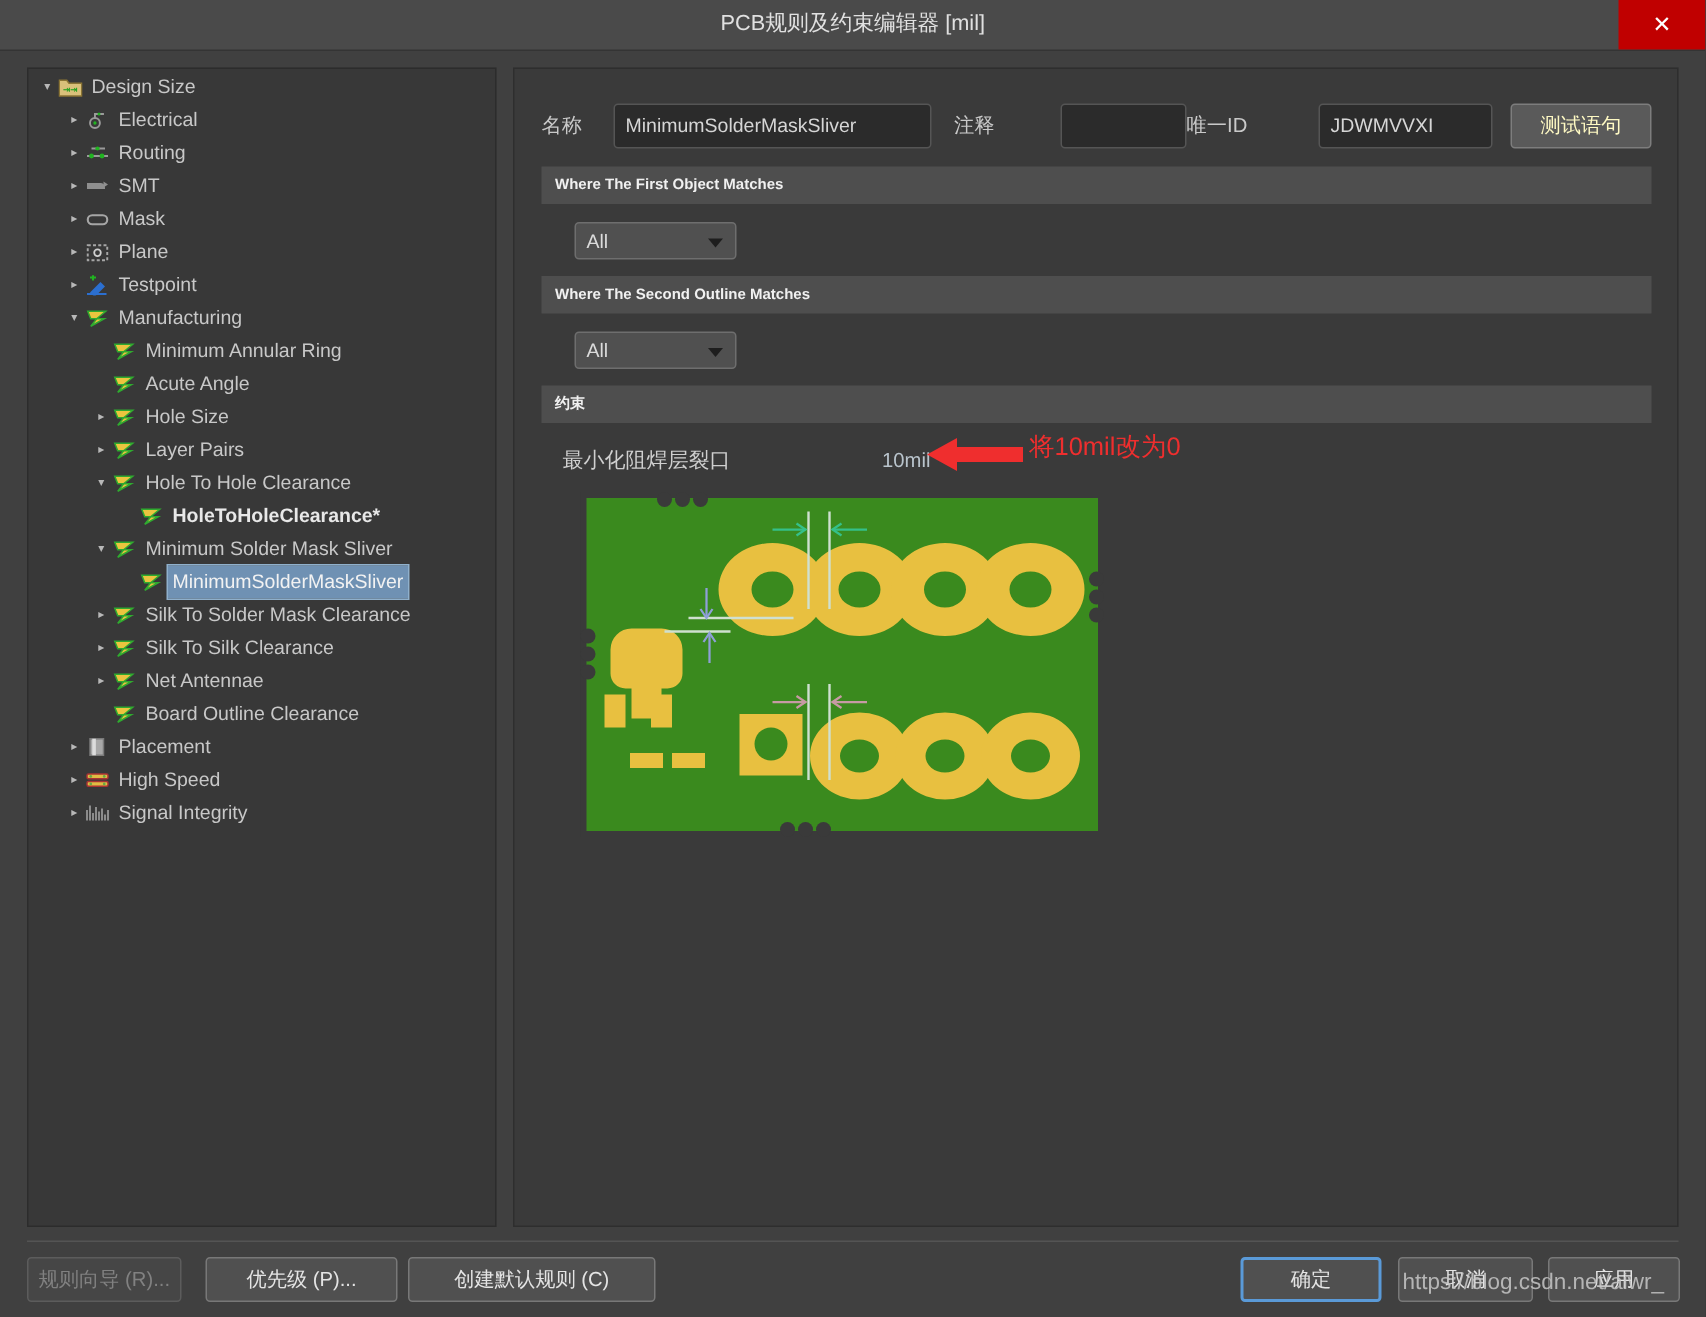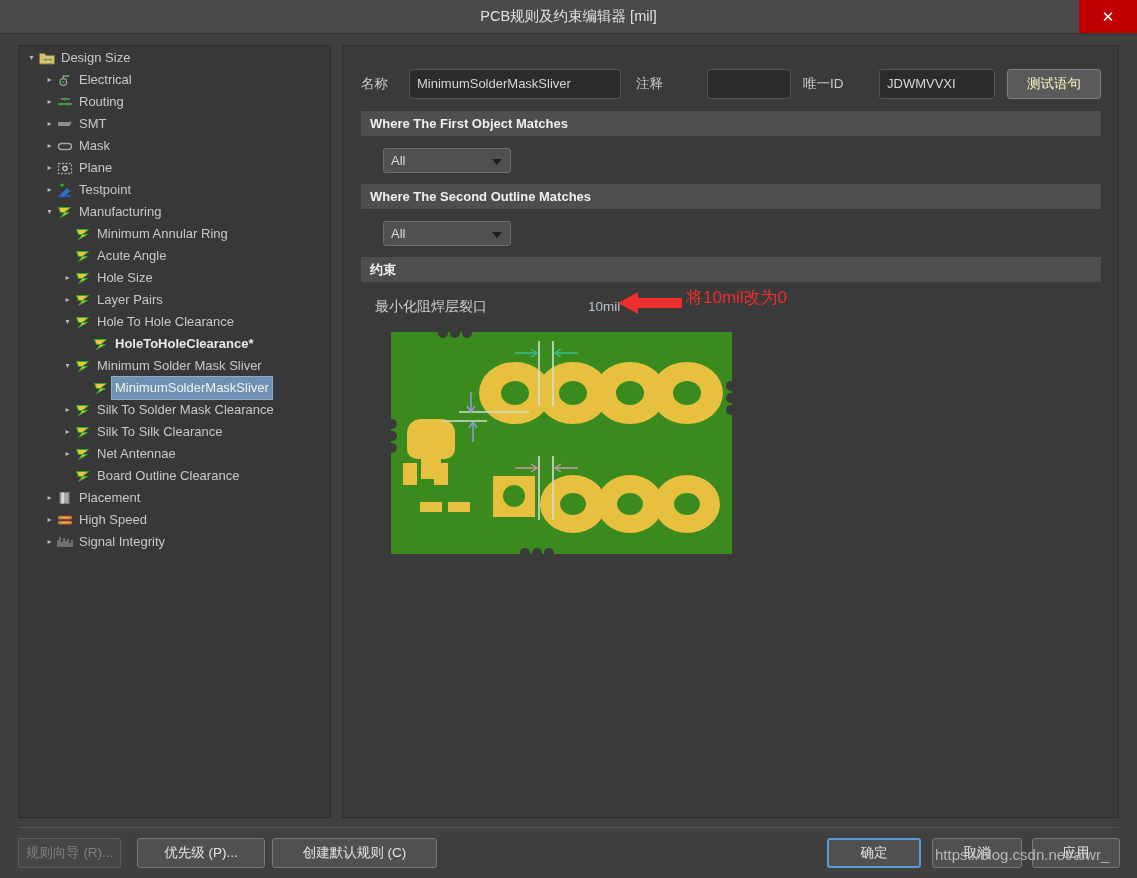--- a/index.html
+++ b/index.html
@@ -137,31 +137,31 @@
   }
 
   
   .sec-bar {
     position: absolute;
     left: 18px;
     width: 740px;
     height: 25px;
     background: #4e4e4e;
     color: #f0f0f0;
-    font-size: 13px;
+    font-size: 10px;
     font-weight: bold;
     line-height: 25px;
     padding-left: 9px;
     box-sizing: border-box;
   }
 
   
   .combo {
     position: absolute;
-    width: 128px; height: 25px;
+    width: 108px; height: 25px;
     background: #505050;
     border: 1px solid #6e6e6e;
     border-radius: 3px;
     box-sizing: border-box;
     cursor: pointer;
   }
   .combo .ctext {
     position: absolute; left: 7px; top: 0;
     line-height: 23px;
     font-size: 13px;
@@ -335,21 +335,21 @@
           </svg></span><span class="lbl">Signal Integrity</span></div>
     </div>
 
   <div id="right-panel">
 
     <div id="form-row">
       <div class="f-label" style="left:18px; top:23px;">名称</div>
       <div class="f-input" style="left:66px; top:23px; width:212px;">MinimumSolderMaskSliver</div>
       <div class="f-label" style="left:293px; top:23px;">注释</div>
       <div class="f-input" style="left:364px; top:23px; width:84px;"></div>
-      <div class="f-label" style="left:460px; top:23px;">唯一ID</div>
+      <div class="f-label" style="left:448px; top:23px;">唯一ID</div>
       <div class="f-input" style="left:536px; top:23px; width:116px;">JDWMVVXI</div>
       <div class="f-btn" style="left:664px; top:23px; width:94px;">测试语句</div>
     </div>
 
     <div class="sec-bar" style="top:65px;">Where The First Object Matches</div>
     <div class="combo" style="left:40px; top:102px;">
       <span class="ctext">All</span>
       <span class="carrow"></span>
     </div>
 

